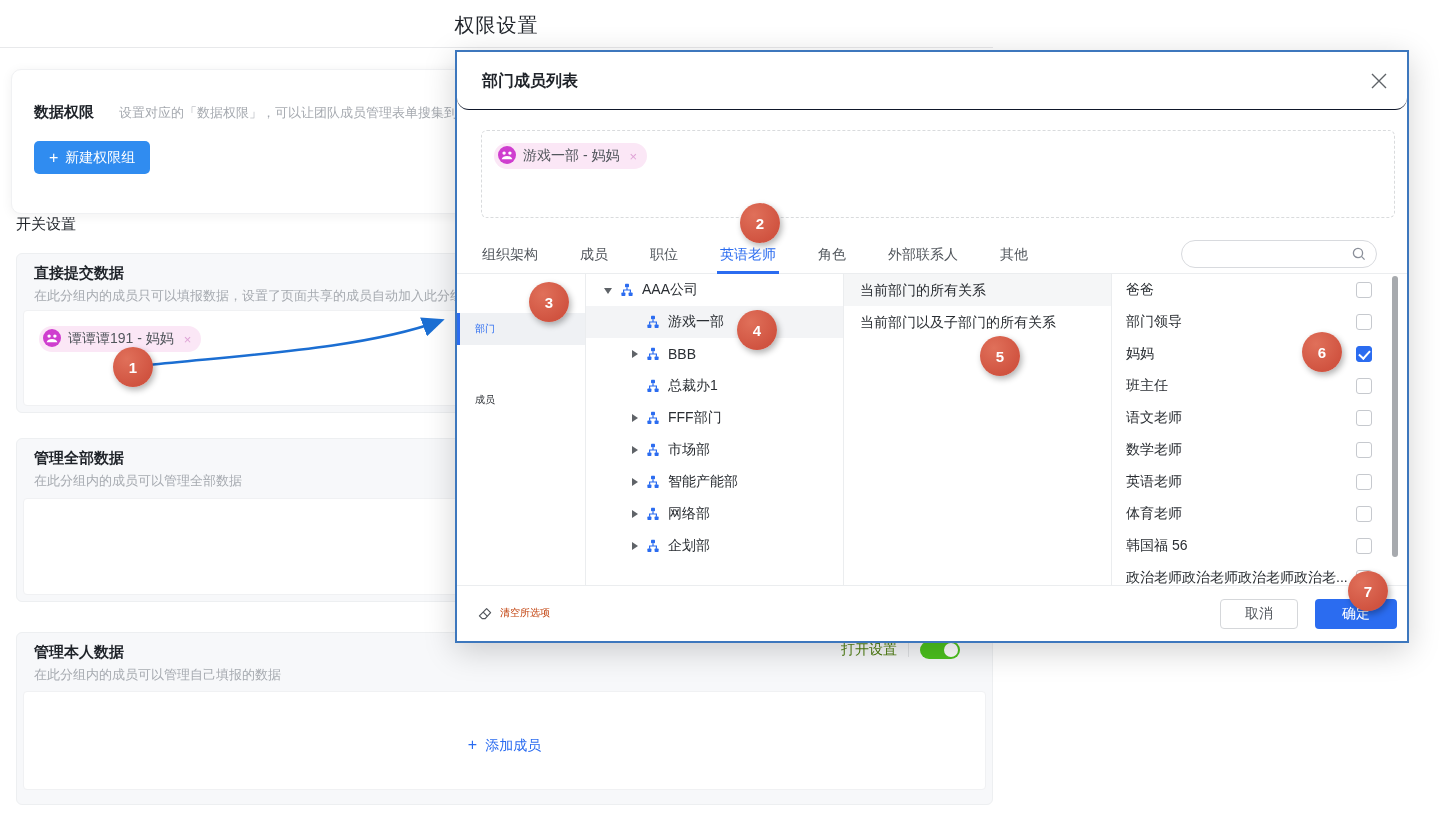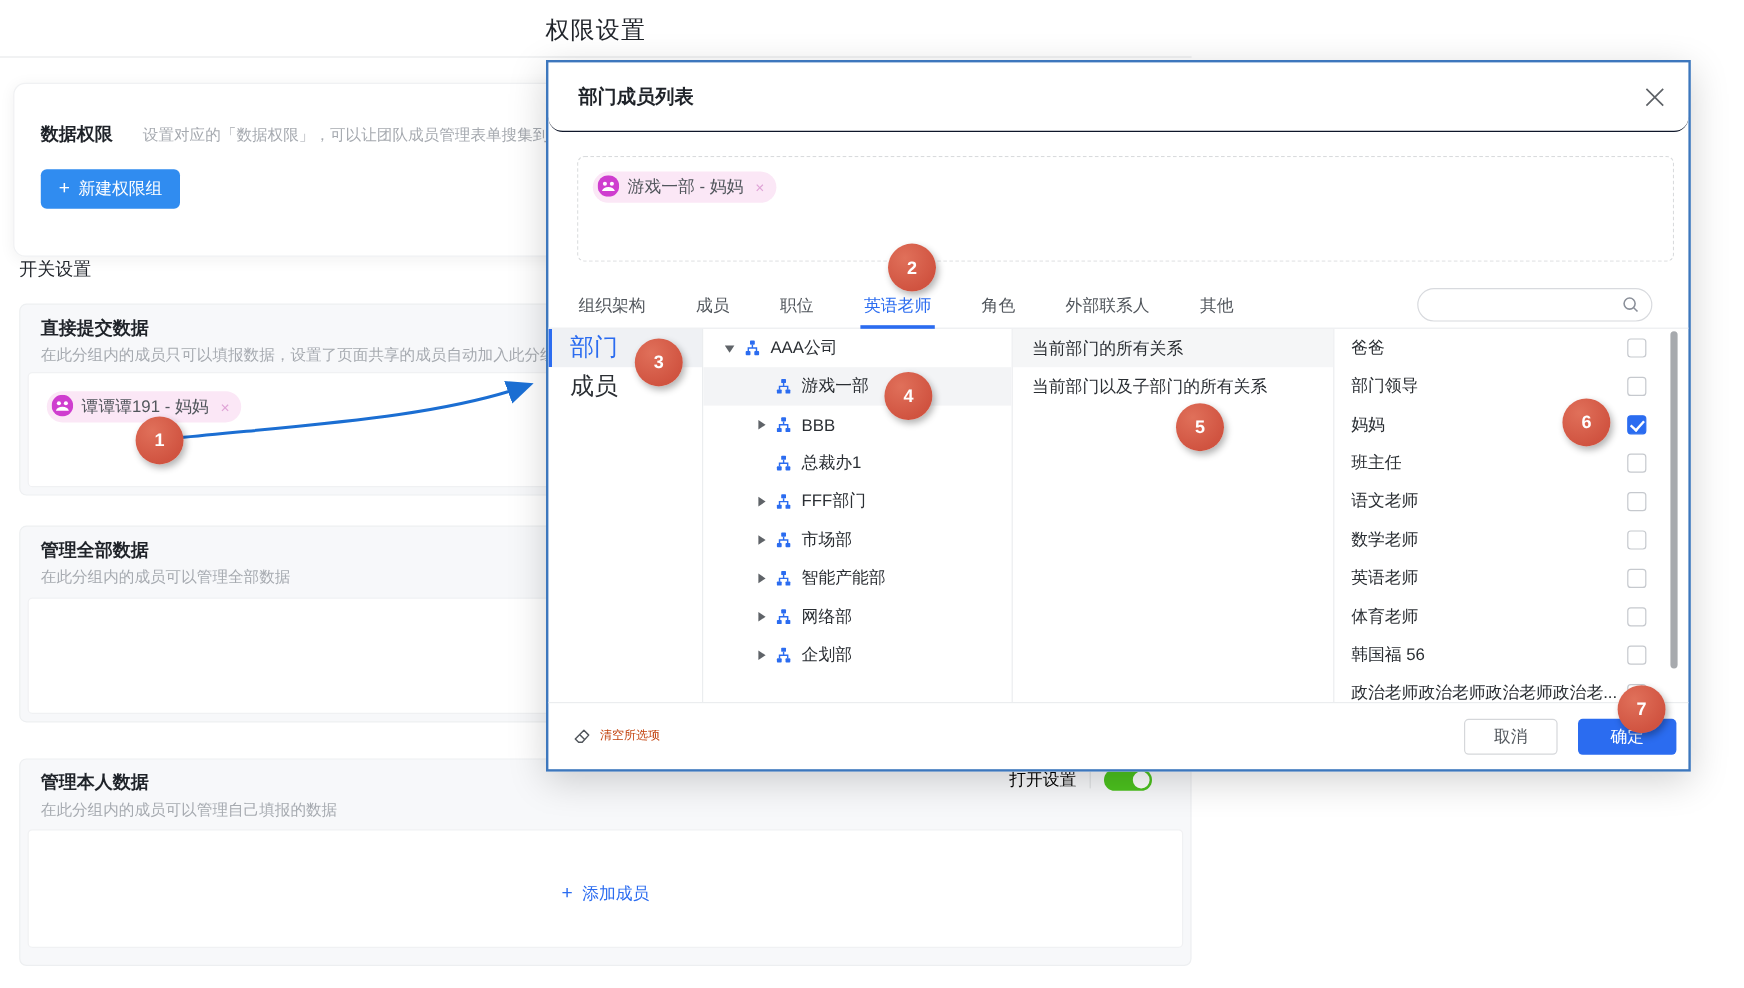--- a/index.html
+++ b/index.html
@@ -38,21 +38,21 @@
     padding:0 10px 0 4px; background:#fbe7f6; border-radius:14px; font-size:14px; color:#51565c;
     white-space:nowrap; }
   .member-tag .tag-x { color:#dfa3d6; font-size:13px; margin-left:3px; cursor:pointer; }
   .tag-pos1 { position:absolute; left:15px; top:15px; }
 
   .add-member { position:absolute; left:0; right:0; top:44px; text-align:center;
     font-size:14px; color:#2b6cf0; cursor:pointer; }
   .add-member .plus { font-size:16px; margin-right:8px; }
 
   .s3-right { position:absolute; top:7px; left:824px; display:flex; align-items:center; gap:11px; height:20px; }
-  .clipped-link { font-size:14px; color:#000000; white-space:nowrap; cursor:pointer; }
+  .clipped-link { font-size:14px; color:#4d7c0f; white-space:nowrap; cursor:pointer; }
   .v-sep { width:1px; height:14px; background:#dfe1e4; }
   .toggle { position:relative; width:40px; height:18px; background:#4cc21e; border-radius:9px; cursor:pointer; }
   .toggle .knob { position:absolute; right:2px; top:2px; width:14px; height:14px; background:#fff; border-radius:50%; }
 
   
   .modal { position:absolute; left:455px; top:50px; width:954px; height:593px; background:#fff;
     border:2px solid #3d77bd; box-shadow:0 8px 30px rgba(0,0,0,.18); z-index:10; }
   .m-header { position:absolute; left:0; right:0; top:0; height:58px; border-bottom:1px solid #0f172a;border-radius:12px; }
   .m-title { position:absolute; left:25px; top:19px; font-size:16px; font-weight:600; color:#1f2329; }
   .m-close { position:absolute; right:19px; top:20px; width:18px; height:18px; cursor:pointer; }
@@ -66,21 +66,21 @@
   .m-tab.active { color:#2b6cf0; font-weight:500; }
   .m-tab.active::after { content:""; position:absolute; left:-3px; right:-3px; bottom:0; height:3px; background:#2b6cf0; }
   .m-search { position:absolute; right:30px; top:6px; width:196px; height:28px;
     border:1px solid #d8dade; border-radius:14px; background:#fff; }
   .m-search input { position:absolute; left:12px; top:1px; width:150px; height:24px; border:none; outline:none;
     font-size:13px; background:transparent; }
   .search-icon { position:absolute; right:9px; top:5px; width:16px; height:16px; }
 
   .m-cols { position:absolute; left:0; right:0; top:222px; height:311px; display:flex; overflow:hidden; }
   .col-nav { width:129px; border-right:1px solid #ebedef; }
-  .nav-item { height:32px; line-height:32px; padding-left:18px; font-size:20px; color:#2a2e33; cursor:pointer; }
+  .nav-item { height:32px; line-height:32px; padding-left:18px; font-size:10px; color:#2a2e33; cursor:pointer;margin-top:39px; }
   .nav-item.active { background:#eff1f4; color:#2b6cf0; box-shadow:inset 3px 0 0 #2b6cf0; }
 
   .col-tree { width:258px; border-right:1px solid #ebedef; overflow:hidden; }
   .tree-row { height:32px; display:flex; align-items:center; font-size:14px; cursor:pointer; white-space:nowrap; }
   .tree-row.selected { background:#f3f4f6; }
   .caret { width:10px; height:10px; margin-right:6px; flex:none; position:relative; }
   .caret.right::before { content:""; position:absolute; left:2px; top:1px;
     border-left:6px solid #5f6368; border-top:4px solid transparent; border-bottom:4px solid transparent; }
   .caret.down::before { content:""; position:absolute; left:0; top:3px;
     border-top:6px solid #5f6368; border-left:4px solid transparent; border-right:4px solid transparent; }

